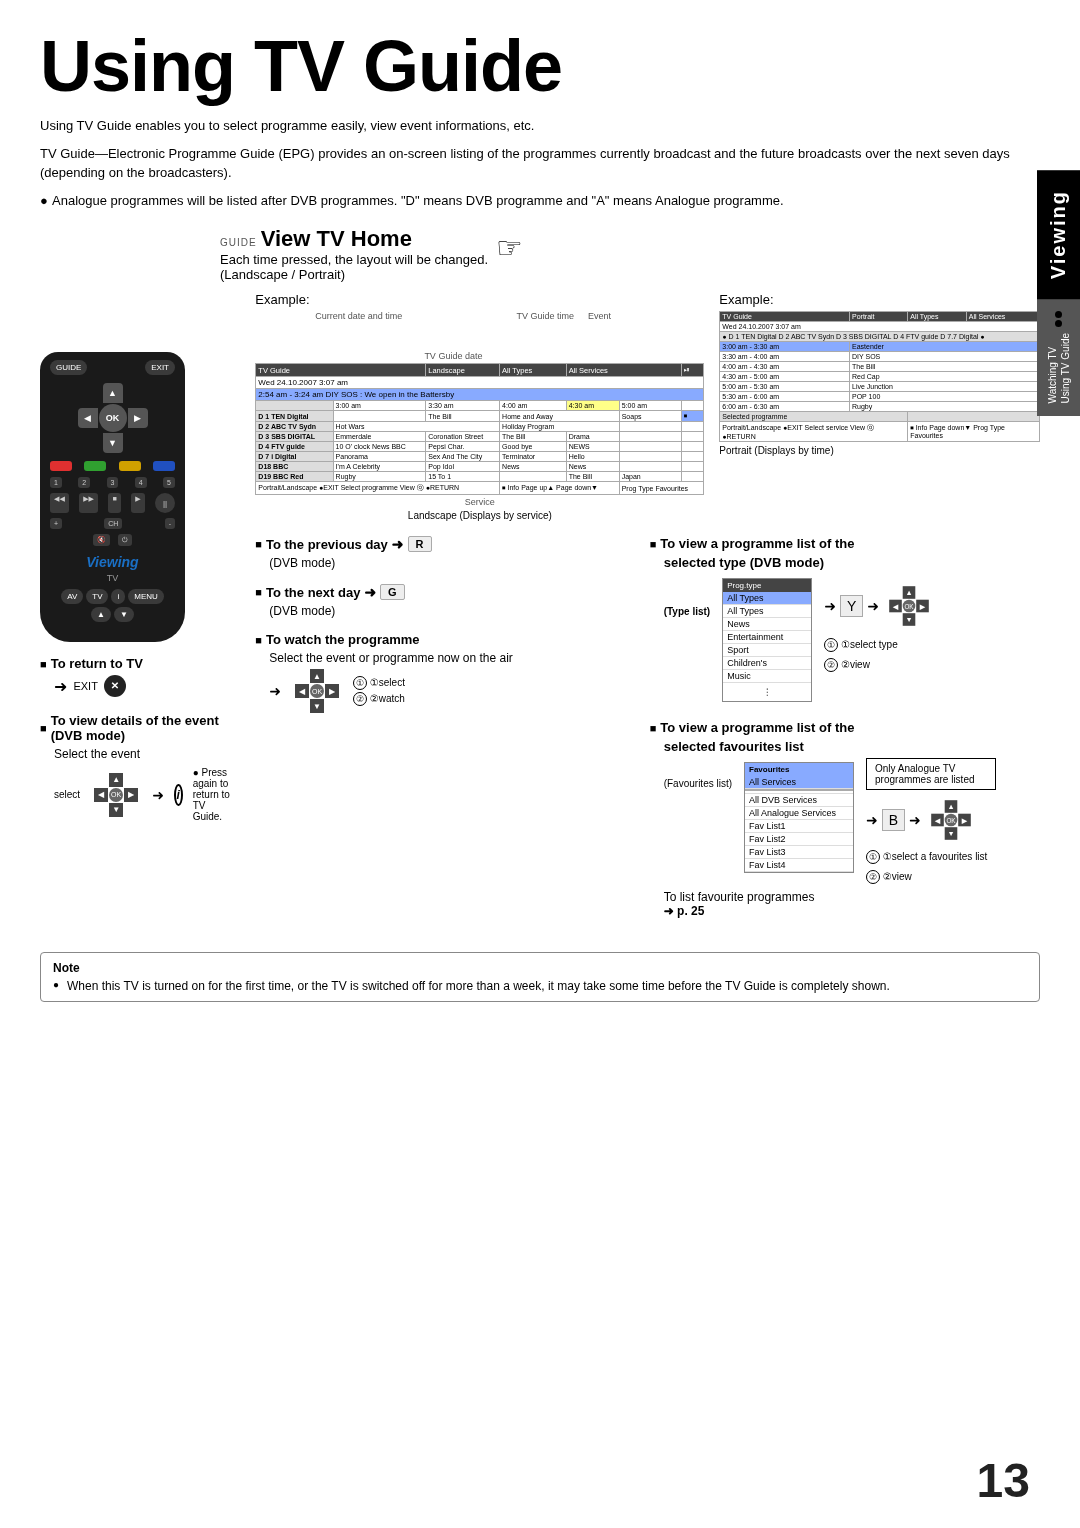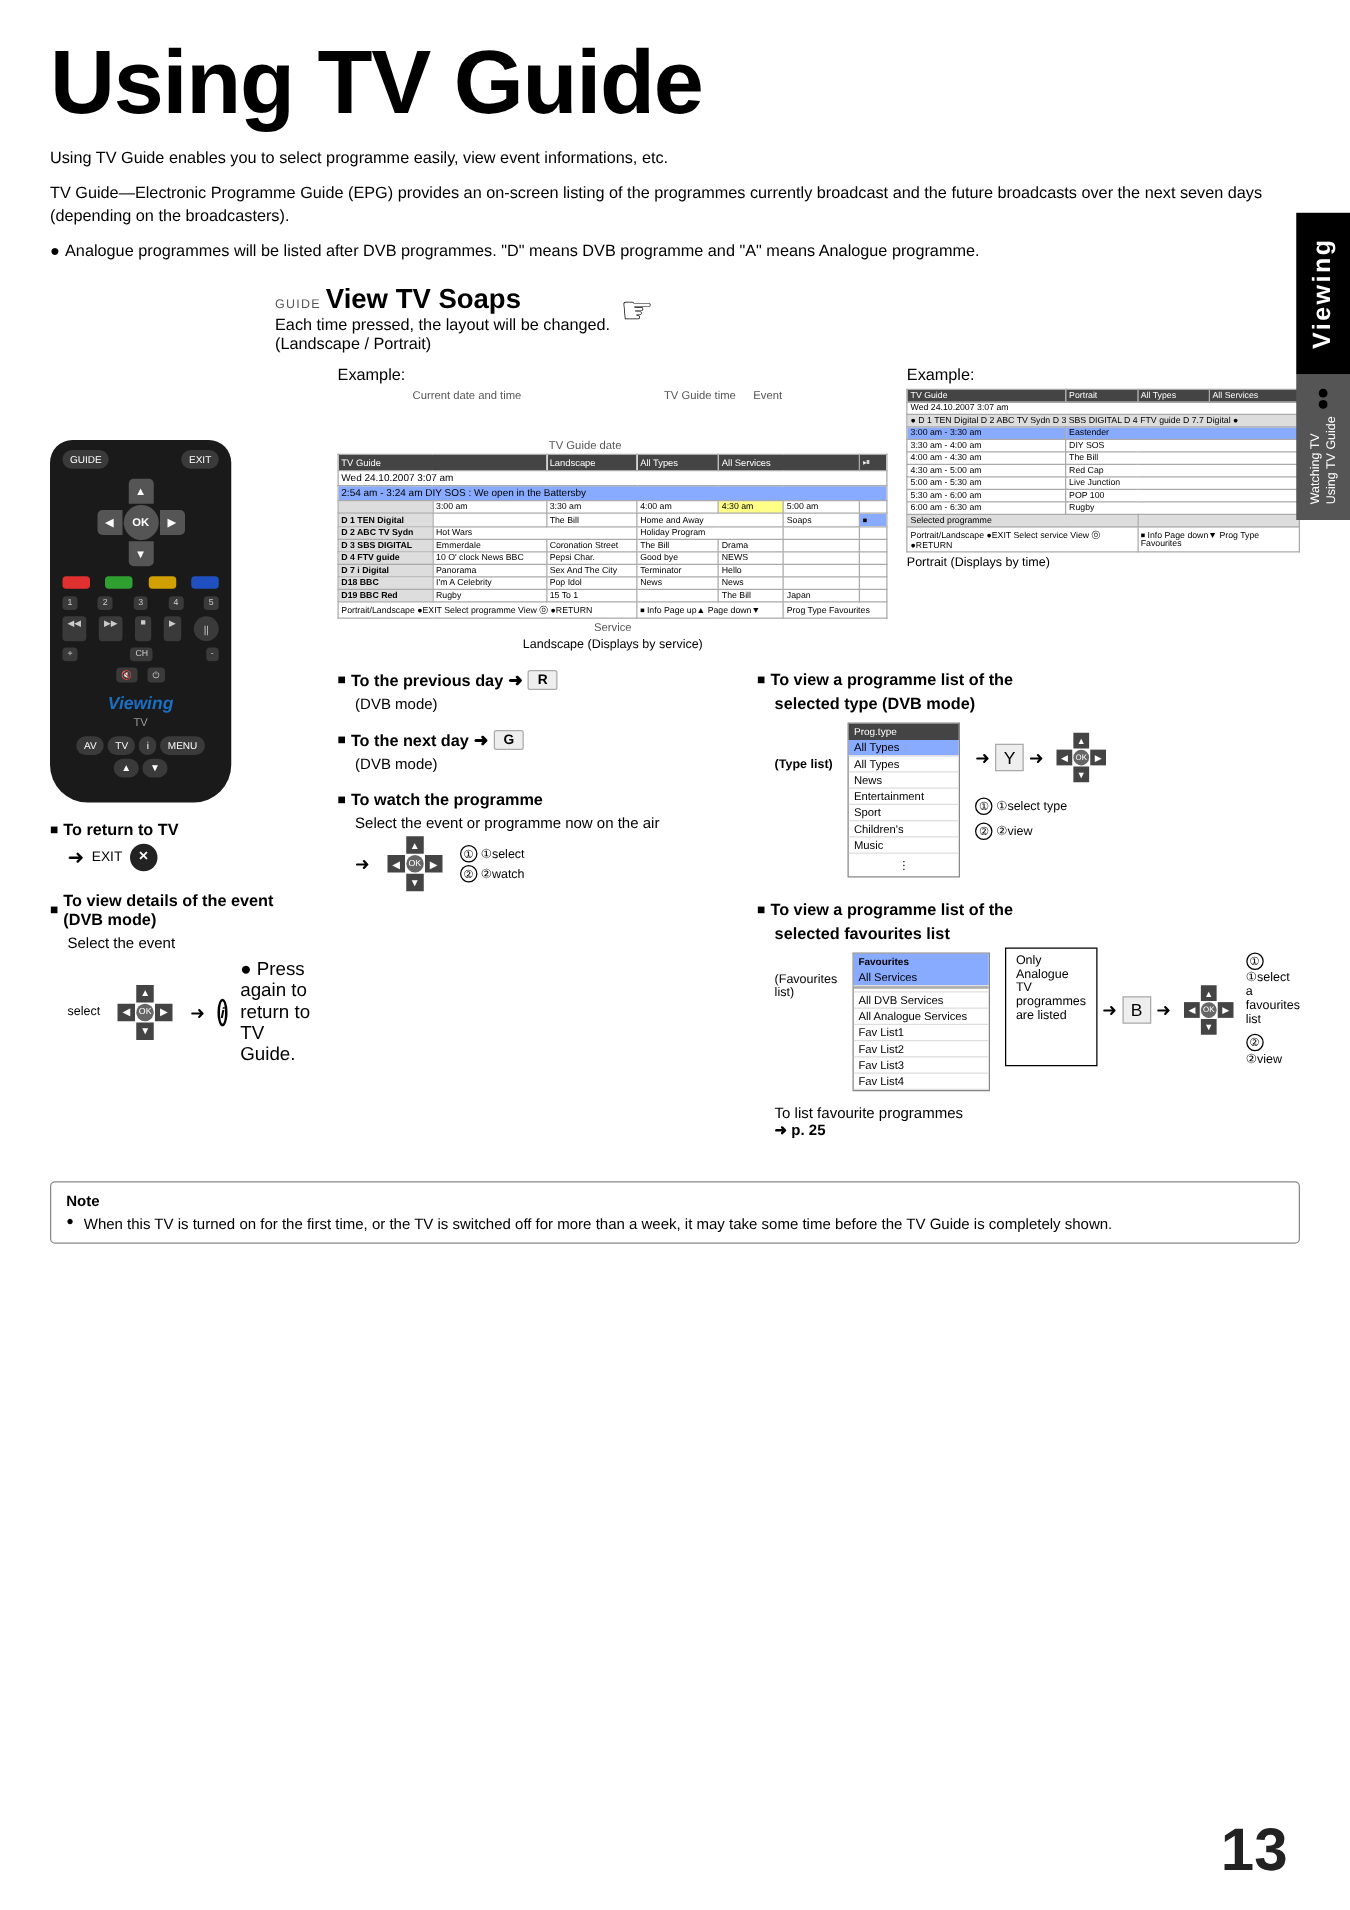--- a/index.html
+++ b/index.html
@@ -428,21 +428,21 @@
       display: flex;
       align-items: center;
       gap: 10px;
       margin: 6px 0 6px 14px;
     }
 
     .press-again-box {
       display: flex;
       align-items: center;
       gap: 6px;
-      font-size: 15px;
+      font-size: 10px;
     }
 
     
     .two-dots {
       display: inline-flex;
       flex-direction: column;
       gap: 2px;
       vertical-align: middle;
       margin: 0 3px;
     }
@@ -487,21 +487,21 @@
 
 <p class="intro-text">Using TV Guide enables you to select programme easily, view event informations, etc.</p>
 <p class="intro-text">TV Guide—Electronic Programme Guide (EPG) provides an on-screen listing of the programmes currently broadcast and the future broadcasts over the next seven days (depending on the broadcasters).</p>
 <p class="intro-bullet">Analogue programmes will be listed after DVB programmes. "D" means DVB programme and "A" means Analogue programme.</p>
 
 <div style="display:flex; align-items:flex-start; gap:16px; margin-bottom:10px;">
   <div style="display:flex; align-items:flex-start; gap:8px; margin-left:180px;">
     <div>
       <div style="display:flex; align-items:baseline; gap:4px;">
         <span style="font-size:10px; letter-spacing:1px; color:#555;">GUIDE</span>
-        <span style="font-size:22px; font-weight:bold;">View TV Soaps</span>
+        <span style="font-size:22px; font-weight:bold;">View TV Home</span>
       </div>
       <div style="font-size:13px;">Each time pressed, the layout will be changed.</div>
       <div style="font-size:13px;">(Landscape / Portrait)</div>
     </div>
     <div style="font-size:30px; margin-top:4px;">☞</div>
   </div>
 </div>
 
 <div class="main-layout">
 
@@ -908,21 +908,21 @@
               <div class="fav-list-header">Favourites</div>
               <div class="fav-list-item selected">All Services</div>
               <div class="fav-list-item" style="border-top:2px solid #aaa;"></div>
               <div class="fav-list-item">All DVB Services</div>
               <div class="fav-list-item">All Analogue Services</div>
               <div class="fav-list-item">Fav List1</div>
               <div class="fav-list-item">Fav List2</div>
               <div class="fav-list-item">Fav List3</div>
               <div class="fav-list-item">Fav List4</div>
             </div>
-            <div style="display:flex; gap:4px;">
+            <div style="display:flex; flex-direction:column; gap:4px;">
               <div style="font-size:10px; border:1px solid #000; padding:4px 8px; max-width:130px;">
                 <span>Only Analogue TV programmes are listed</span>
               </div>
               <div style="display:flex; align-items:center; gap:4px; margin-top:4px;">
                 <span style="font-size:14px;">➜</span>
                 <span style="font-size:14px; border:1px solid #aaa; padding:2px 6px; background:#eee;">B</span>
                 <span style="font-size:14px;">➜</span>
                 <div class="mini-dpad" style="transform:scale(0.9);">
                   <div class="mini-dpad-row">
                     <div class="mini-dpad-empty"></div>

